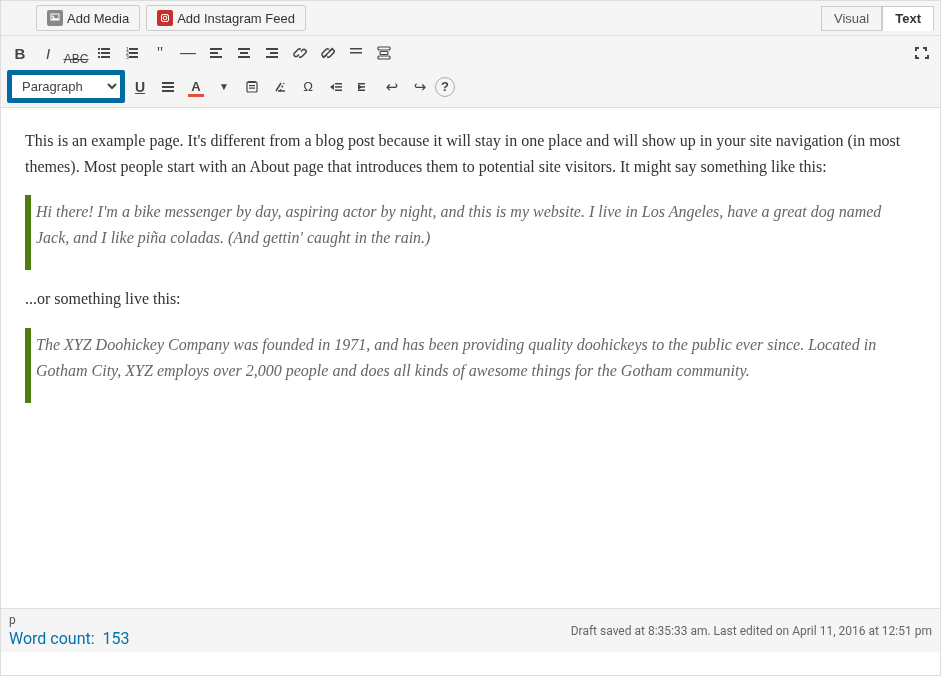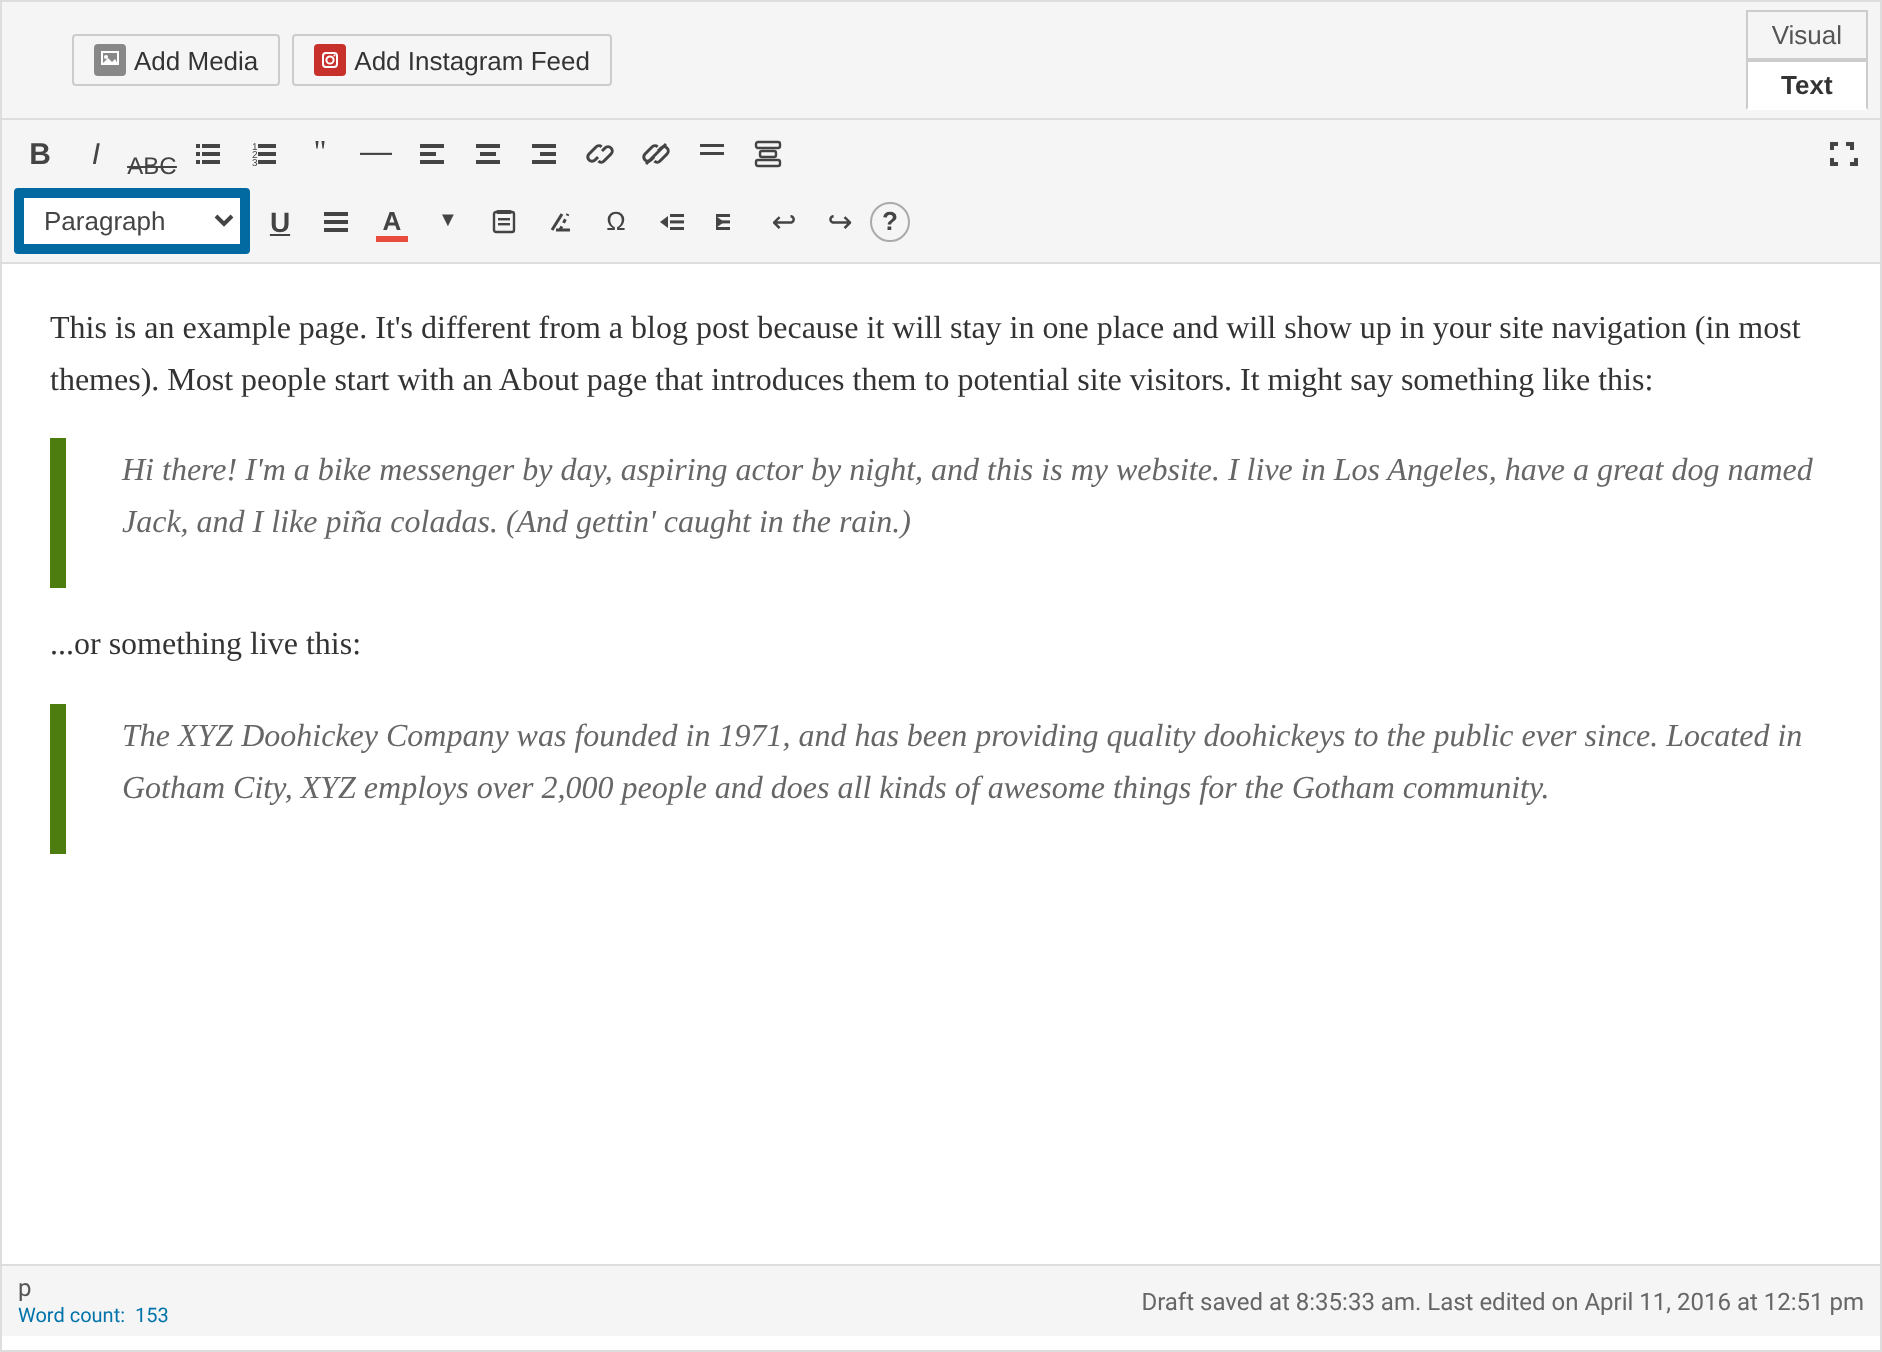--- a/index.html
+++ b/index.html
@@ -56,21 +56,20 @@
       height: 16px;
       background: #c8312b;
       border-radius: 2px;
       display: inline-flex;
       align-items: center;
       justify-content: center;
     }
     .view-tabs {
       display: flex;
       gap: 0;
-      flex-direction: column;
     }
     .view-tab {
       padding: 4px 12px;
       background: #f5f5f5;
       border: 1px solid #ccc;
       cursor: pointer;
       font-size: 13px;
       color: #555;
     }
     .view-tab.active {
@@ -143,23 +142,23 @@
       min-height: 500px;
       font-family: Georgia, "Times New Roman", serif;
       font-size: 16px;
       line-height: 1.6;
       color: #333;
     }
     .editor-content p {
       margin-bottom: 16px;
     }
     .editor-content blockquote {
-      border-left: 8px solid #4d7c0f;
+      border-left: 6px solid #4d7c0f;
       margin: 16px 0;
-      padding: 4px 0 4px 28px;
+      padding: 4px 0 4px 5px;
       color: #666;
       font-style: italic;
     }
     .editor-content a {
       color: #0073aa;
       text-decoration: underline;
     }
     
     .status-bar {
       background: #f5f5f5;
@@ -174,21 +173,21 @@
     .status-bar-left {
       display: flex;
       flex-direction: column;
       gap: 2px;
     }
     .path-indicator {
       font-size: 12px;
       color: #555;
     }
     .word-count {
-      font-size: 10px;
+      font-size: 16px;
       color: #555;
     }
     .word-count span {
       color: #0073aa;
     }
     .draft-status {
       font-size: 12px;
       color: #666;
     }
   </style>

